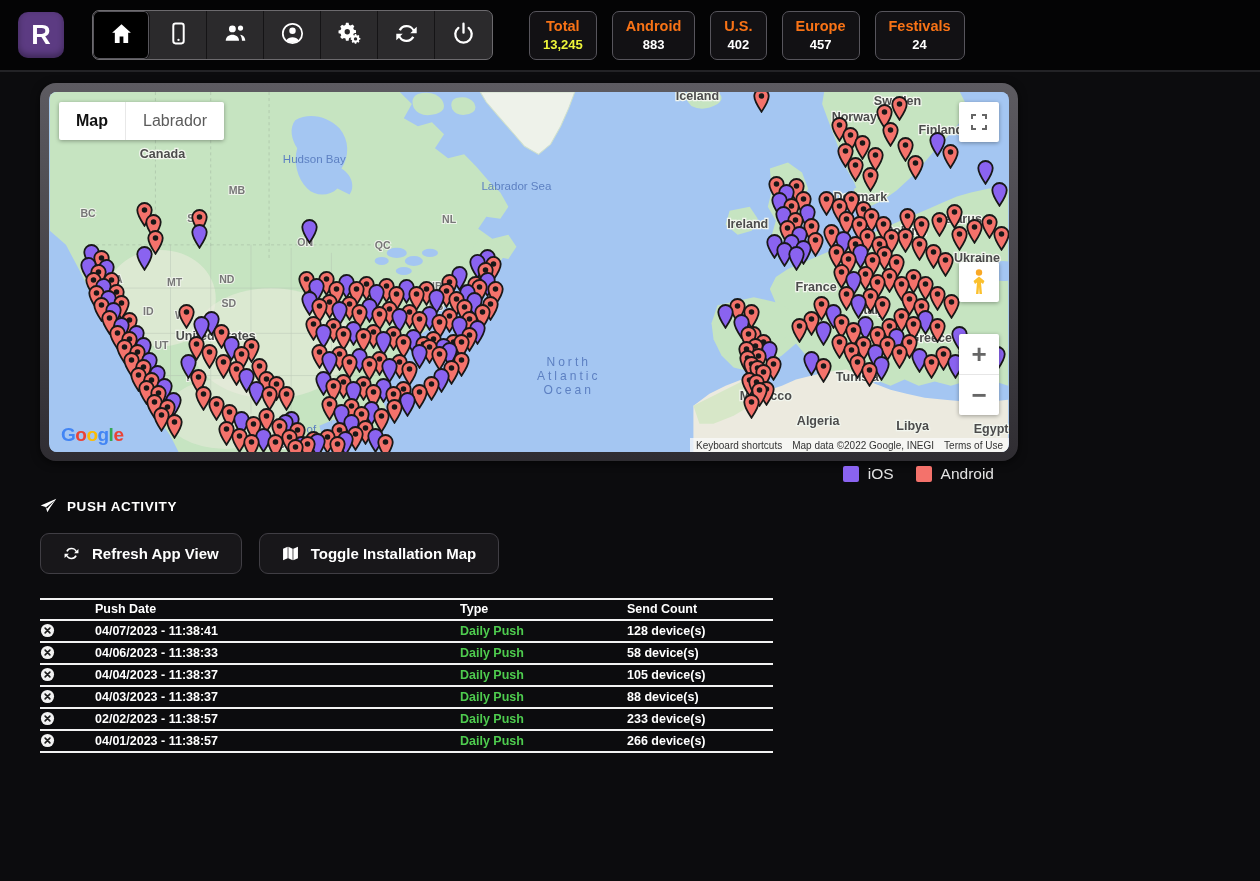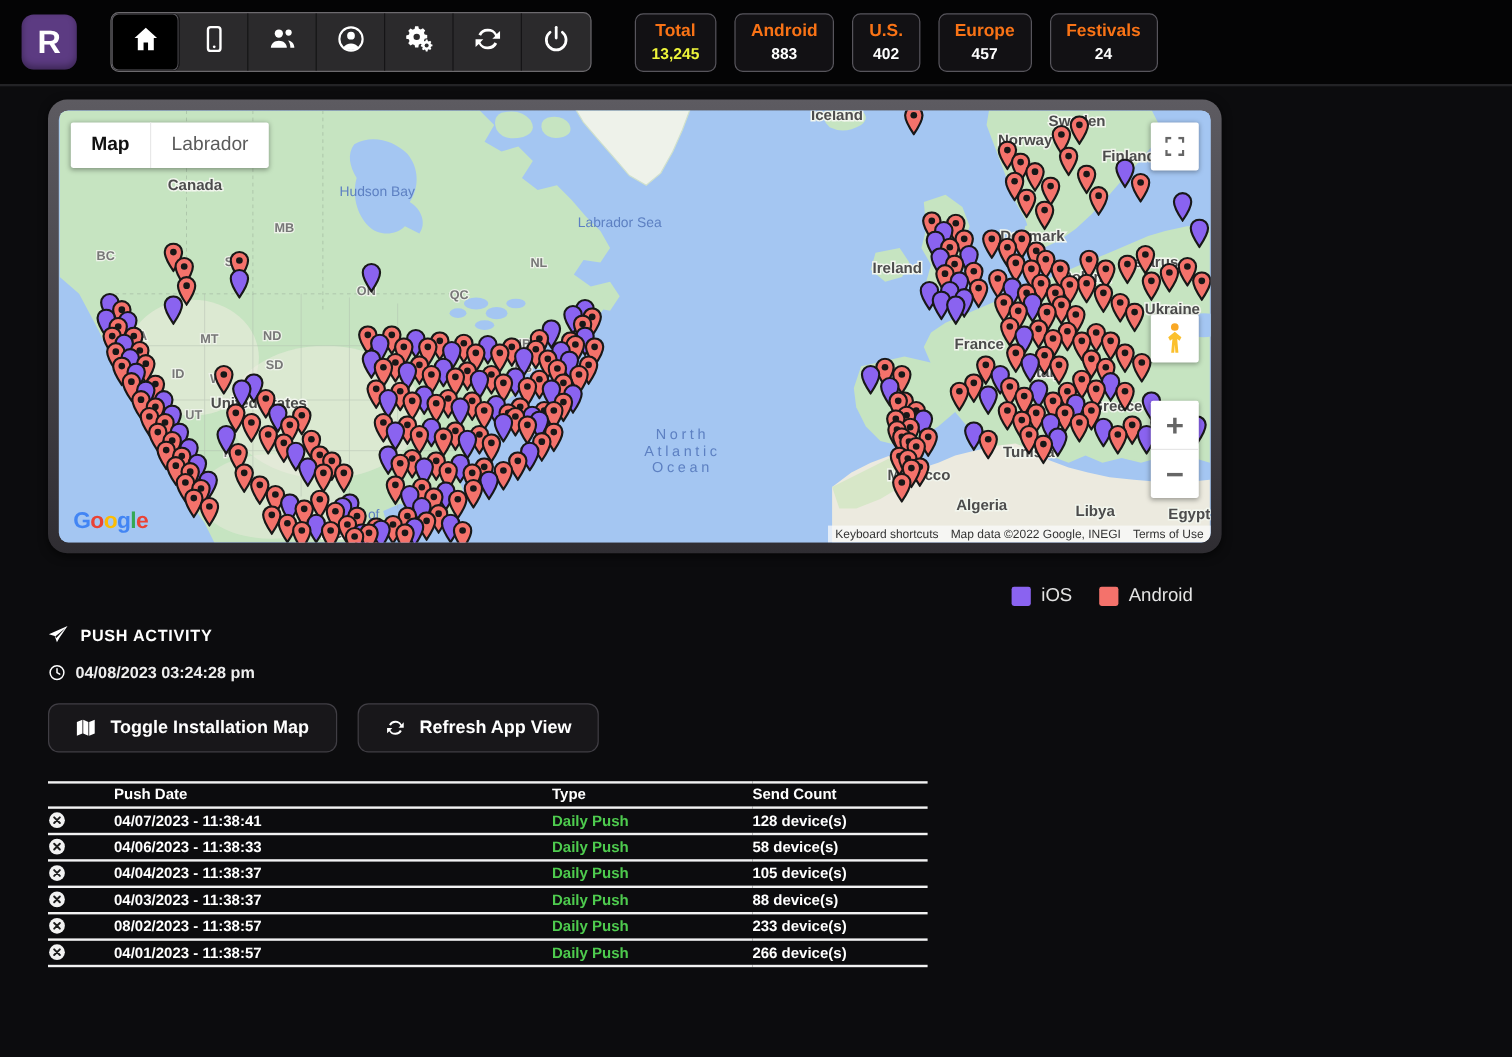--- a/index.html
+++ b/index.html
@@ -66,21 +66,21 @@
   .zoomctl .z { flex:1; display:flex; align-items:center; justify-content:center;
                 color:#666; font-size:26px; font-weight:bold; }
   .zoomctl .z:first-child { border-bottom:1px solid #e6e6e6; }
   .glogo { position:absolute; left:12px; bottom:6px; font-size:19px; font-weight:bold;
            letter-spacing:-.5px; cursor:pointer; }
   .attrib { position:absolute; right:0; bottom:0; height:14px; display:flex; gap:10px;
             align-items:center; background:rgba(250,250,250,.75); padding:0 6px;
             font-size:10px; color:#333; }
   .attrib span { white-space:nowrap; }
 
-  .legend { width:978px; margin-top:27px; display:flex; justify-content:flex-end;
+  .legend { width:978px; margin-top:4px; display:flex; justify-content:flex-end;
             gap:22px; align-items:center; padding-right:24px; }
   .legend .li { display:flex; align-items:center; gap:9px; color:#e3e3e3; font-size:15.5px; }
   .legend .sw { width:16px; height:16px; border-radius:2px; }
 
   
   #push-head { margin-top:15px; }
   .timestamp { margin-top:15px; display:flex; align-items:center; gap:8px;
                color:#eee; font-size:13.5px; font-weight:bold; }
   .timestamp svg { width:15px; height:15px; }
   .btn-row { margin-top:18px; display:flex; gap:17px; }
@@ -2271,46 +2271,37 @@
 
   <div class="section-head" id="push-head">
     <span id="push-head-icon">
         <svg viewBox="0 0 24 24" fill="#fff" width="17" height="17" style="display: block;">
           <path d="M23 1 1 10.6l6.9 2.2L10.5 20l3.2-5.4L23 1zM8.5 13.2 20.6 3.4 9.8 15.1z"></path>
         </svg>
       </span>
     <span>PUSH ACTIVITY</span>
   </div>
 
-  <div class="timestamp">
-    <span id="clock-icon">
-        <svg viewBox="0 0 24 24" width="15" height="15" style="display: block;">
-          <circle cx="12" cy="12" r="9.2" fill="none" stroke="#fff" stroke-width="2"></circle>
-          <path d="M12 6.8V12l3.6 2.1" fill="none" stroke="#fff" stroke-width="2" stroke-linecap="round"></path>
-        </svg>
-      </span>
-    <span>04/08/2023 03:24:28 pm</span>
-  </div>
 
   <div class="btn-row">
+    <button class="app-btn">
+      <span id="refresh-btn-icon">
+          <svg viewBox="0 0 24 24" fill="#fff" width="17" height="17" style="display: block;">
+            <path d="M12 3.8a8.2 8.2 0 0 1 7.2 4.2L21.8 5.6v6.2h-6.2l2.3-2.3A5.9 5.9 0 0 0 12 6.1 6 6 0 0 0 6.6 9.4L4.5 8.3A8.2 8.2 0 0 1 12 3.8zM12 20.2a8.2 8.2 0 0 1-7.2-4.2L2.2 18.4v-6.2h6.2L6.1 14.5a5.9 5.9 0 0 0 5.9 3.4 6 6 0 0 0 5.4-3.3l2.1 1.1a8.2 8.2 0 0 1-7.5 4.5z"></path>
+          </svg>
+        </span>
+      <span>Refresh App View</span>
+    </button>
     <button class="app-btn">
       <span id="toggle-btn-icon">
           <svg viewBox="0 0 24 24" fill="#fff" width="17" height="17" style="display: block;">
             <path d="M1.5 5.2 8 2.6v16.2l-6.5 2.6zM9 2.6 15 5.2v16.2L9 18.8zM16 5.2l6.5-2.6v16.2L16 21.4z"></path>
           </svg>
         </span>
       <span>Toggle Installation Map</span>
-    </button>
-    <button class="app-btn">
-      <span id="refresh-btn-icon">
-          <svg viewBox="0 0 24 24" fill="#fff" width="17" height="17" style="display: block;">
-            <path d="M12 3.8a8.2 8.2 0 0 1 7.2 4.2L21.8 5.6v6.2h-6.2l2.3-2.3A5.9 5.9 0 0 0 12 6.1 6 6 0 0 0 6.6 9.4L4.5 8.3A8.2 8.2 0 0 1 12 3.8zM12 20.2a8.2 8.2 0 0 1-7.2-4.2L2.2 18.4v-6.2h6.2L6.1 14.5a5.9 5.9 0 0 0 5.9 3.4 6 6 0 0 0 5.4-3.3l2.1 1.1a8.2 8.2 0 0 1-7.5 4.5z"></path>
-          </svg>
-        </span>
-      <span>Refresh App View</span>
     </button>
   </div>
 
   <table class="push">
     <colgroup>
         <col style="width:55px">
         <col style="width:365px">
         <col style="width:167px">
         <col style="width:146px">
       </colgroup>
@@ -2357,21 +2348,21 @@
               </svg></span></td>
           <td>04/03/2023 - 11:38:37</td>
           <td class="type">Daily Push</td>
           <td>88 device(s)</td>
         </tr>
         <tr>
           <td class="delcell"><span><svg viewBox="0 0 24 24" width="15" height="15">
                 <circle cx="12" cy="12" r="10.5" fill="#f2f2f2"></circle>
                 <path d="M8.2 8.2l7.6 7.6M15.8 8.2l-7.6 7.6" stroke="#1c1c1c" stroke-width="2.6" stroke-linecap="round"></path>
               </svg></span></td>
-          <td>08/02/2023 - 11:38:57</td>
+          <td>02/02/2023 - 11:38:57</td>
           <td class="type">Daily Push</td>
           <td>233 device(s)</td>
         </tr>
         <tr>
           <td class="delcell"><span><svg viewBox="0 0 24 24" width="15" height="15">
                 <circle cx="12" cy="12" r="10.5" fill="#f2f2f2"></circle>
                 <path d="M8.2 8.2l7.6 7.6M15.8 8.2l-7.6 7.6" stroke="#1c1c1c" stroke-width="2.6" stroke-linecap="round"></path>
               </svg></span></td>
           <td>04/01/2023 - 11:38:57</td>
           <td class="type">Daily Push</td>

